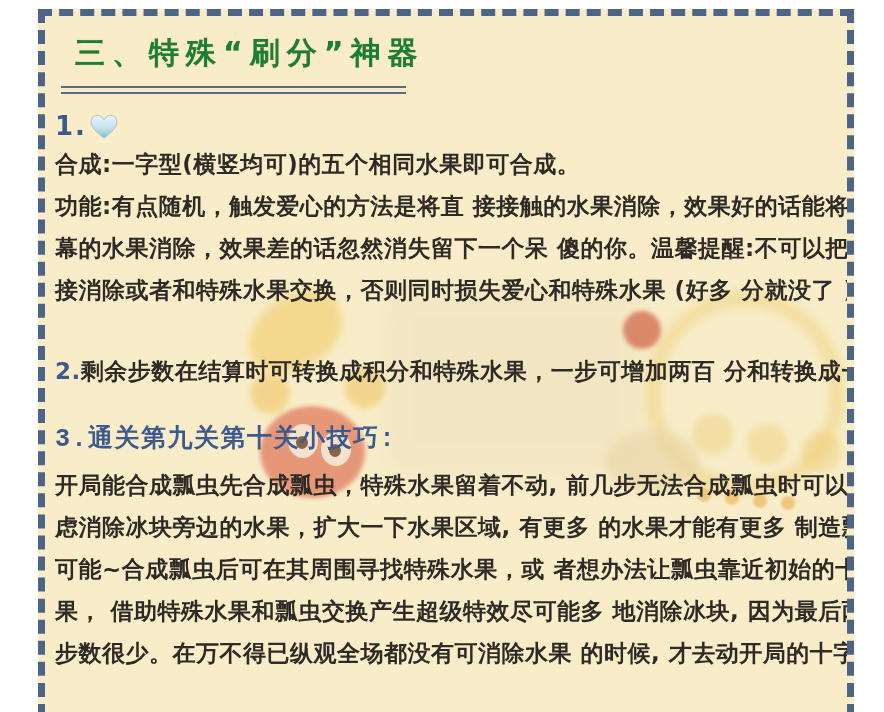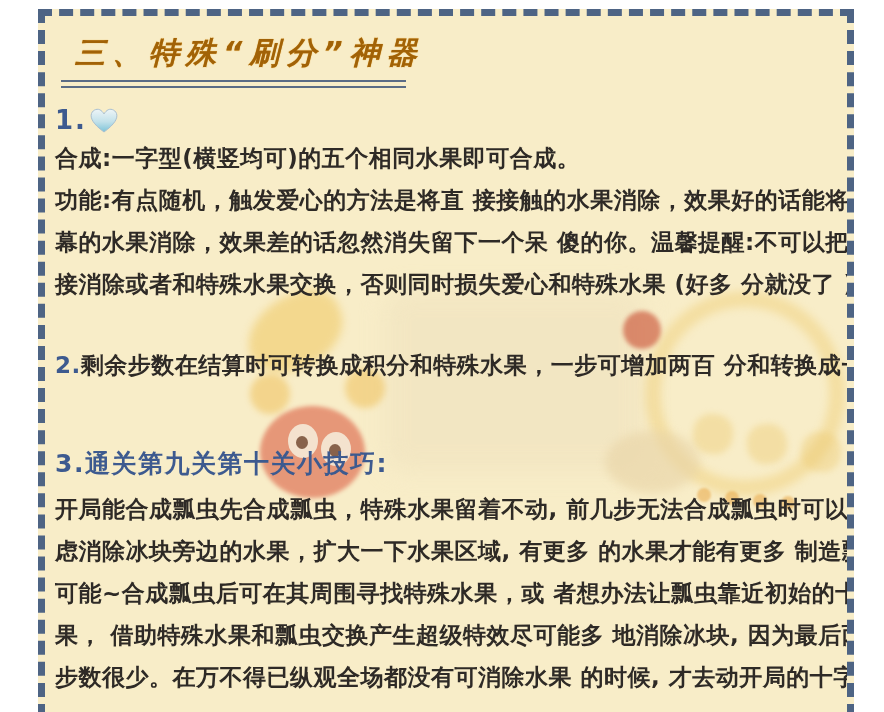--- a/index.html
+++ b/index.html
@@ -21,29 +21,28 @@
   }
   .content { position: relative; z-index: 2; }
 
   
   .watermark { position: absolute; inset: 0; z-index: 1; pointer-events: none; }
   .wm { position: absolute; border-radius: 50%; }
   .wm-softrect { position: absolute; border-radius: 18px; }
 
   
   .title {
-    margin: 20px 0 10px 20px;
-    color: #a16207;
+    margin: 20px 0 16px 20px;
+    color: #15803d;
     font-size: 30px;
     font-weight: 800;
     letter-spacing: 7px;
     line-height: 34px;
     text-shadow: 0 0 1px #e09a20;
     white-space: nowrap;
-    font-style: italic;
   }
   .title-underline {
     width: 345px;
     height: 4px;
     margin: 5px 0 0 6px;
     border-top: 2px solid #5a6b85;
     border-bottom: 2px solid #5a6b85;
   }
 
   
@@ -66,28 +65,29 @@
     line-height: 42px;
     font-size: 23px;
     font-weight: 700;
     color: #2e2a26;
     letter-spacing: 0.5px;
     white-space: nowrap;
   }
   .p1 { margin-top: 0; }
   .sec2 { margin-top: 39px; }
   .sec-head3 {
-    margin-top: 61px;
+    margin-top: 31px;
     height: 34px;
     line-height: 34px;
     color: #3d5a8f;
     font-size: 25px;
     font-weight: 800;
     letter-spacing: 1.5px;
     white-space: nowrap;
+    font-family: Liberation Mono, monospace;
   }
   .p3 { margin-top: 7px; }
 </style>
 </head>
 <body>
 
 <div class="panel">
 
   <div class="watermark">
     <div class="wm-softrect" style="left:340px; top:275px; width:260px; height:180px; background:#f1e4c0; opacity:.75; filter:blur(12px);"></div>

